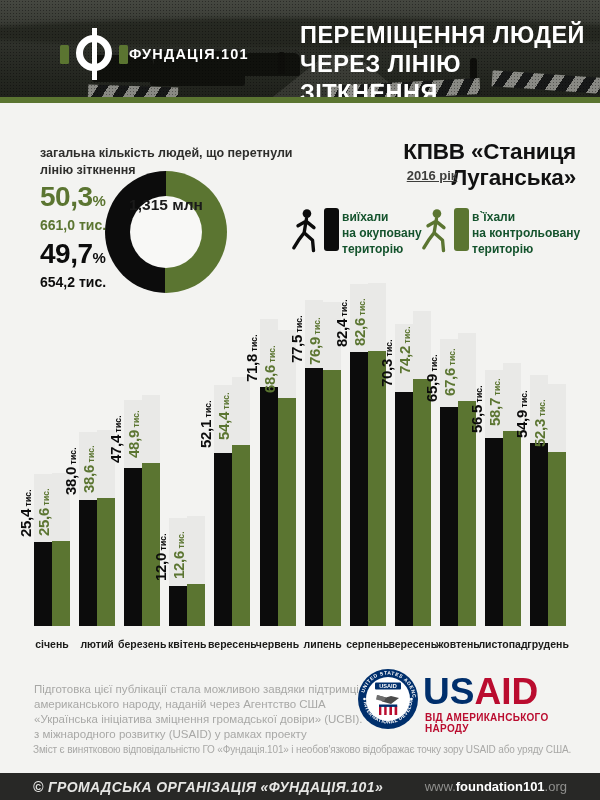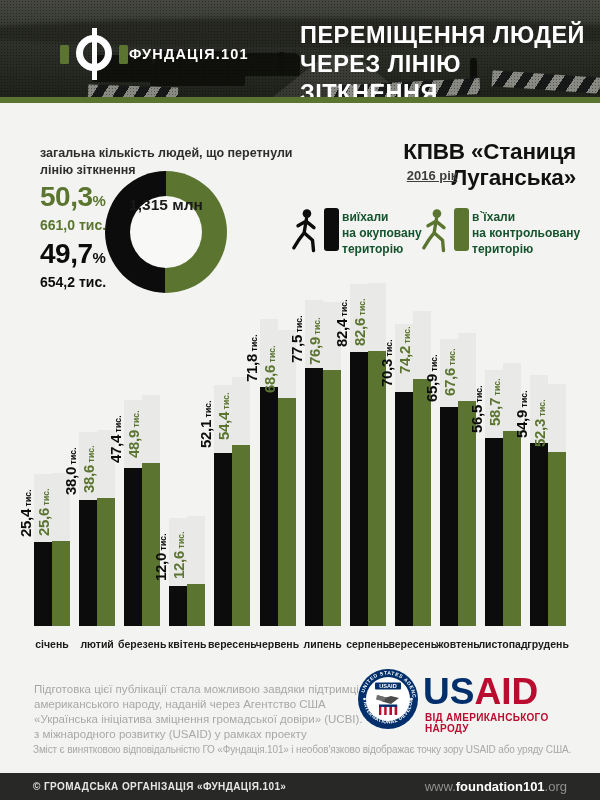--- a/index.html
+++ b/index.html
@@ -81,21 +81,21 @@
   .usaid{ position:absolute; left:357px; top:666px; width:230px; height:70px; }
   .usaid-seal{ position:absolute; left:0; top:2px; }
   .usaid-word{ position:absolute; left:66px; top:8px; font-size:37px; font-weight:800; letter-spacing:0; line-height:36px; font-family:"Liberation Sans","DejaVu Sans",sans-serif; }
   .usaid-word .us{ color:#002f6c; }
   .usaid-word .aid{ color:#ba0c2f; }
   .usaid-tagline{ position:absolute; left:68px; top:46px; font-size:10px; font-weight:700; color:#ba0c2f; letter-spacing:.3px; }
   .disclaimer{ position:absolute; left:33px; top:744px; width:545px; font-size:10px; letter-spacing:-.15px; color:#a8a8a6; }
 
   .bottombar{ position:absolute; left:0; bottom:0; width:600px; height:27px; background:#282826;
     display:flex; align-items:center; justify-content:space-between; padding:0 33px; }
-  .bb-left{ font-size:10px; font-weight:700; color:#e6e6e4; letter-spacing:.4px; }
+  .bb-left{ font-size:14px; font-weight:700; color:#e6e6e4; letter-spacing:.4px;font-style:italic; }
   .bb-right{ font-size:13px; color:#8f8f8d; }
   .bb-right b{ color:#fff; font-weight:700; }
 </style>
 </head>
 <body>
 
 <div class="page">
 
   <div class="header">
     <div class="ph-hill"></div>

